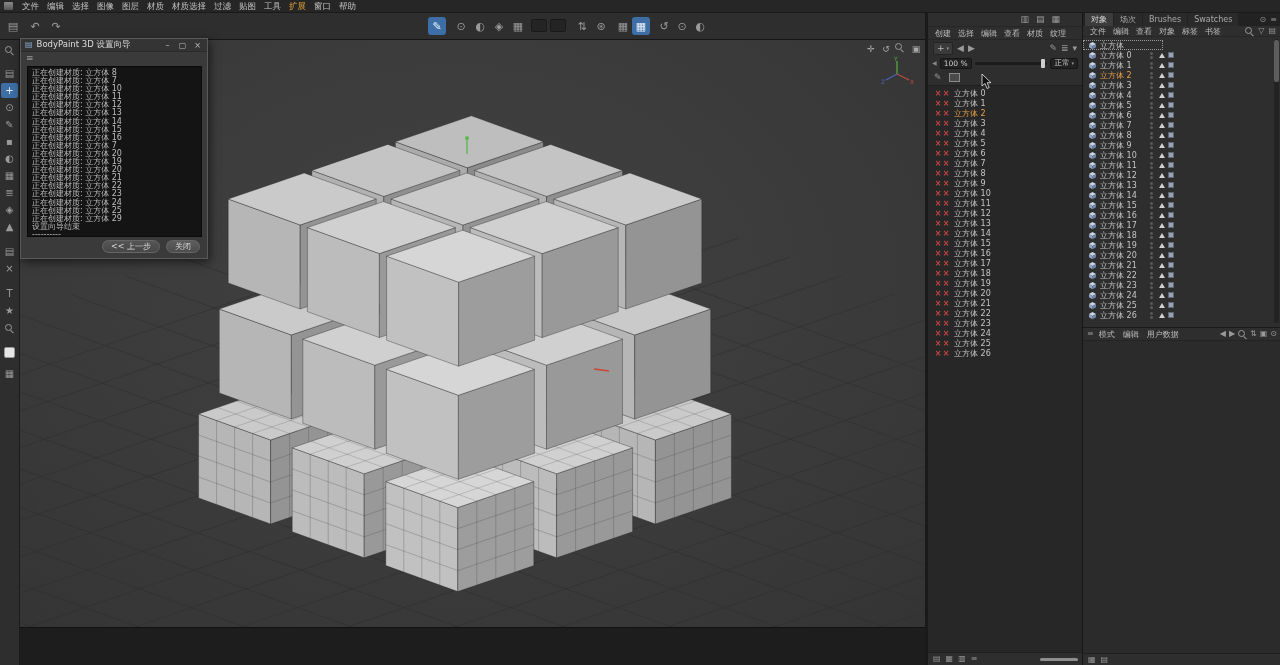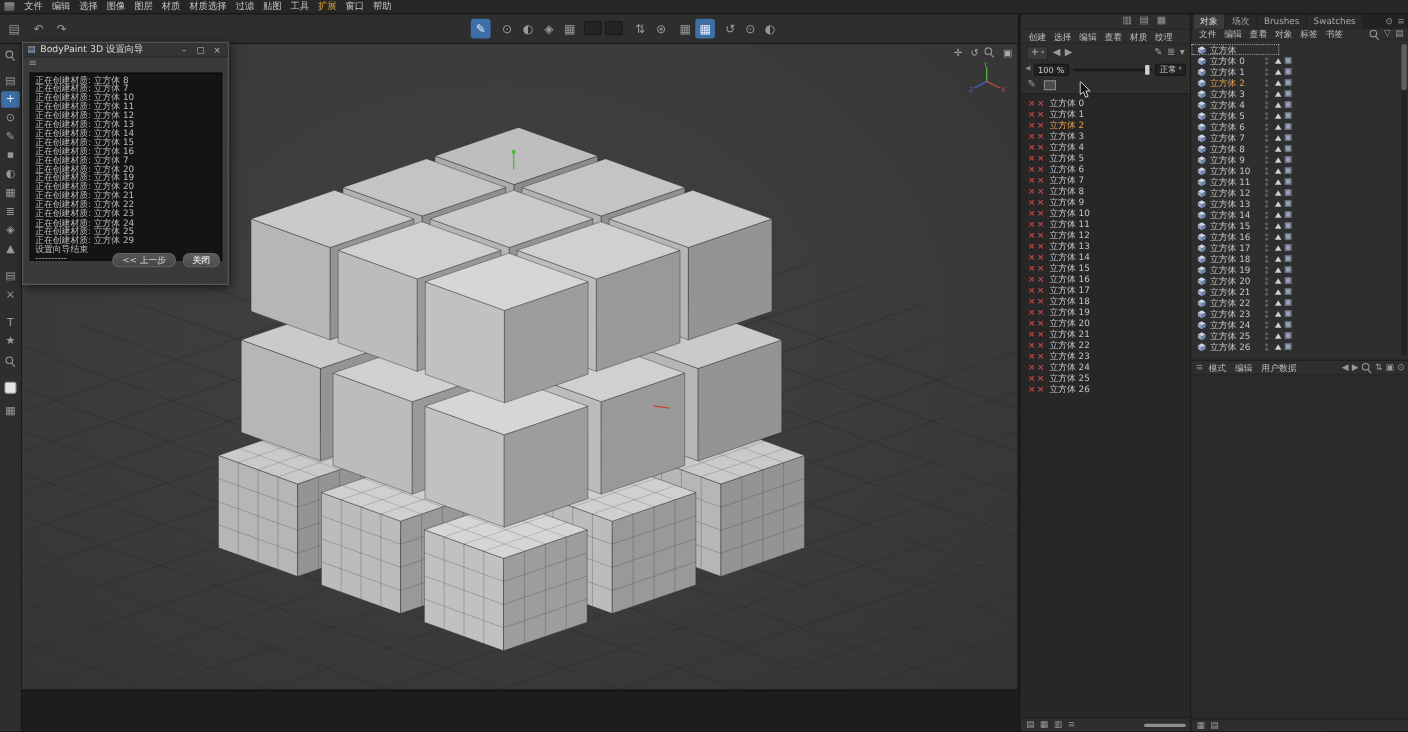--- a/index.html
+++ b/index.html
@@ -38,23 +38,23 @@
 
 
 #dialog{position:absolute;left:20px;top:38px;width:188px;height:221px;background:#3a3a3a;border:1px solid #5a5a5a;box-shadow:2px 3px 9px rgba(0,0,0,.55);z-index:50;}
 .dlg-title{height:13px;background:#343434;border-bottom:1px solid #2a2a2a;display:flex;align-items:center;padding:0 4px;gap:4px;}
 .dlg-icon{font-size:8px;color:#8fb3d9;line-height:1;}
 .dlg-title-text{flex:1;font-size:8.5px;color:#ddd;white-space:nowrap;overflow:hidden;}
 .dlg-btn{width:11px;text-align:center;font-size:8px;color:#bbb;line-height:13px;}
 .dlg-ham{height:12px;padding:1px 5px;font-size:9px;color:#999;}
 #dlg-log{position:absolute;left:6px;top:27px;width:175px;height:171px;background:#141414;border:1px solid #0a0a0a;padding:2px 4px;overflow:hidden;}
 #dlg-log .logline{font-size:8px;line-height:8.1px;color:#bdbdbd;white-space:nowrap;}
-.dlg-buttons{position:absolute;right:7px;bottom:15px;display:flex;gap:6px;}
+.dlg-buttons{position:absolute;right:7px;bottom:5px;display:flex;gap:6px;}
 .dlg-buttons button{font-family:inherit;font-size:8px;color:#d8d8d8;background:linear-gradient(#555,#474747);border:1px solid #666;border-radius:7px;height:13px;padding:0 8px;line-height:10px;}
-#btn-close{background:linear-gradient(#5d5d5d,#4c4c4c);font-weight:bold;}
+#btn-close{background:linear-gradient(#5d5d5d,#4c4c4c);}
 
 
 #sep-v{position:absolute;left:925px;top:13px;width:3px;height:652px;background:#1a1a1a;z-index:2;}
 
 
 #material-panel{position:absolute;left:928px;top:13px;width:154px;height:652px;background:#2e2e2e;display:flex;flex-direction:column;z-index:3;}
 .mp-toprow{height:14px;display:flex;align-items:center;justify-content:flex-end;gap:7px;padding:0 22px 0 6px;border-bottom:1px solid #262626;}
 .pic{color:#9a9a9a;font-size:9px;line-height:1;}
 .mp-menu{height:12px;display:flex;align-items:center;gap:1px;padding-left:4px;}
 .pm{font-size:8px;color:#bdbdbd;padding:0 3px;white-space:nowrap;}

